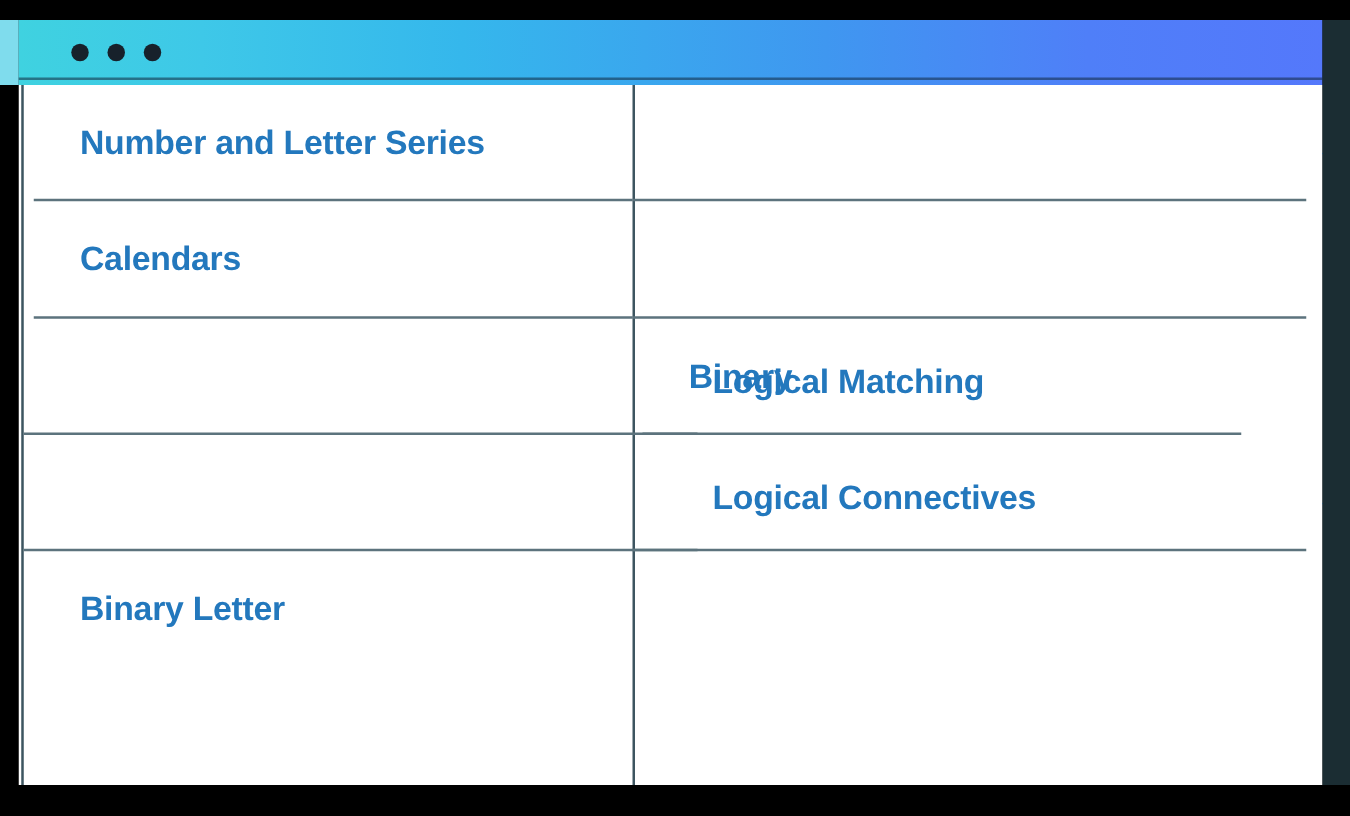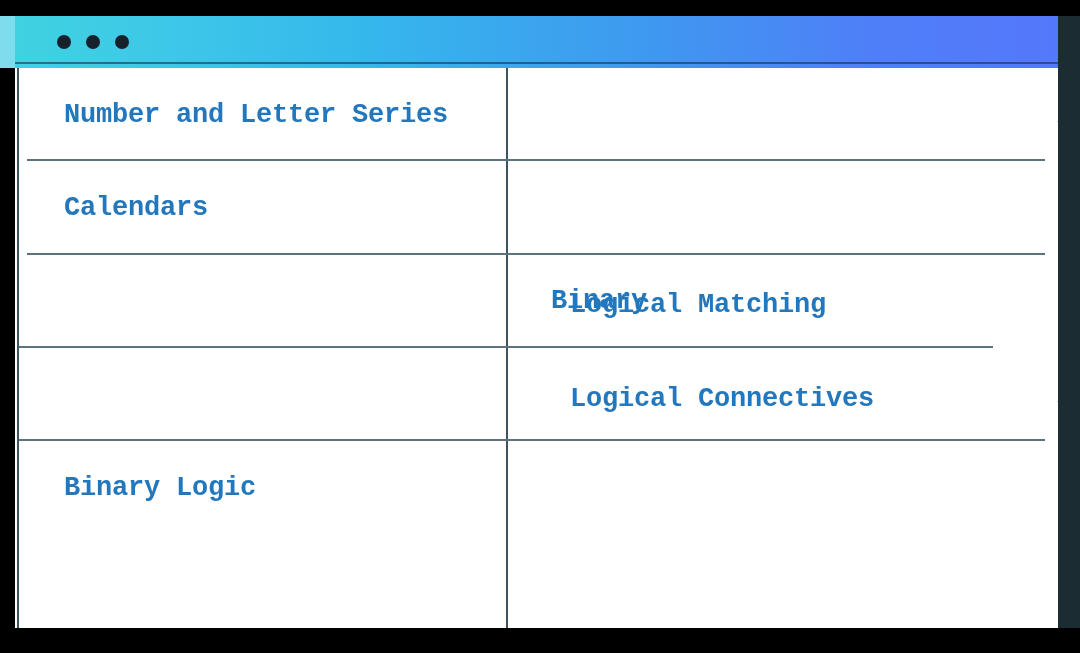--- a/index.html
+++ b/index.html
@@ -14,21 +14,20 @@
     overflow: hidden;
     font-family: "Liberation Sans", sans-serif;
   }
 
   .slide {
     position: relative;
     width: 1080px;
     height: 653px;
     background: #000000;
     overflow: hidden;
-    font-family: Liberation Mono, monospace;
   }
 
   
   .bar-top {
     position: absolute;
     left: 0; top: 0;
     width: 1080px; height: 16px;
     background: #000000;
   }
 
@@ -203,21 +202,21 @@
     </div>
     <div class="cell col-right has-rule">
       <span class="label">Logical Connectives</span>
     </div>
 
     <div class="cell col-right has-rule">
       <span class="label">Syllogism</span>
     </div>
 
     <div class="cell col-left">
-      <span class="label">Binary Logic</span>
+      <span class="label">Binary Letter</span>
     </div>
     <div class="cell col-right">
       <span class="label">Blood Relations</span>
     </div>
 
   </div>
 
   <div class="edge-right"></div>
 
   <div class="bar-bottom"></div>

